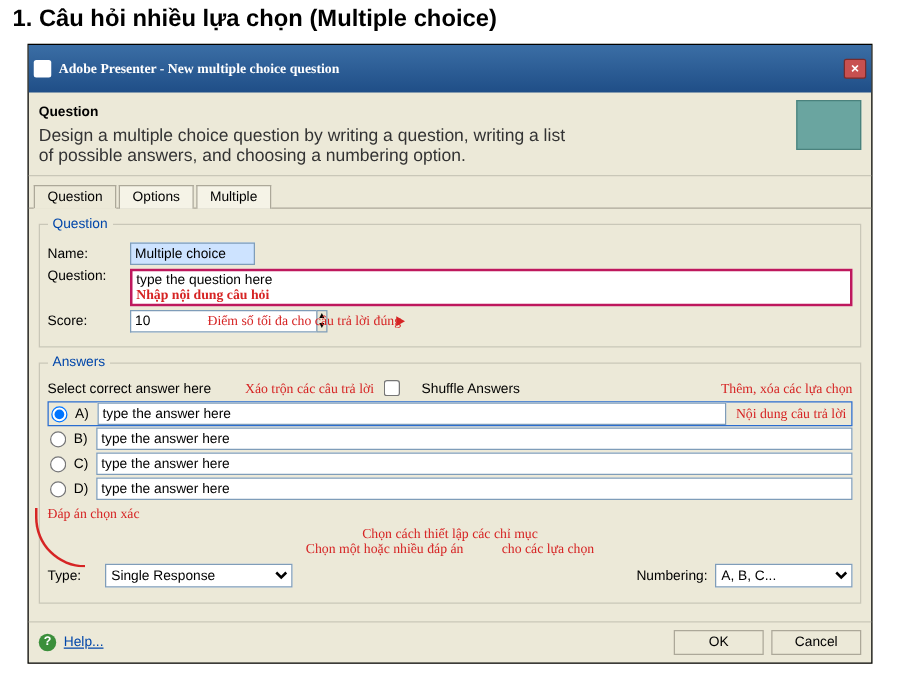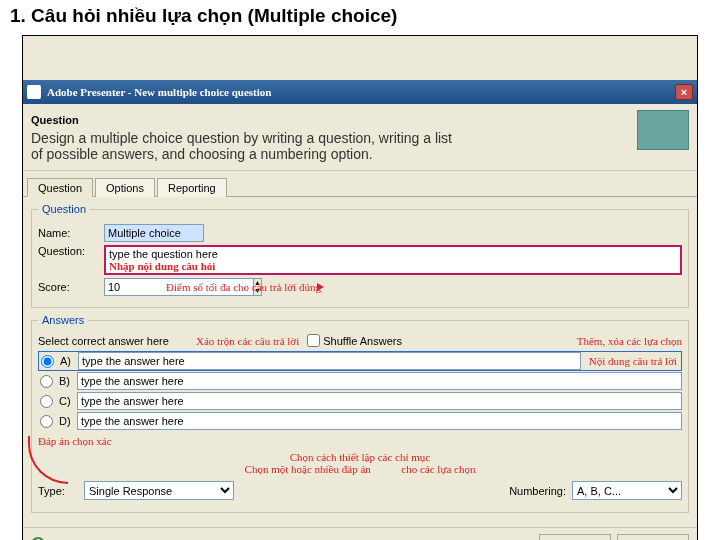--- a/index.html
+++ b/index.html
@@ -1,19 +1,19 @@
 <!DOCTYPE html>
 <html><head>
 <meta charset="utf-8">
 <style>
 * { box-sizing:border-box; margin:0; padding:0; font-family:Tahoma,Arial,sans-serif; }
 body { width:720px; height:540px; background:#fff; overflow:hidden; }
 .slide-title { font:bold 19px Arial; padding:5px 10px 2px; }
 .outer { margin:6px 22px; border:1px solid #000; background:#ece9d8; }
-.titlebar { height:24px; background:linear-gradient(#3b6ea5,#1f4e87); display:flex; align-items:center; padding:0 4px; gap:6px;margin-top:44px; }
+.titlebar { height:38px; background:linear-gradient(#3b6ea5,#1f4e87); display:flex; align-items:center; padding:0 4px; gap:6px; }
 .tb-icon { width:14px; height:14px; background:#fff; border-radius:2px; }
 .tb-text { color:#fff; font:bold 11px Tahoma; flex:1; }
 .tb-close { width:18px; height:16px; background:#c85050; border:1px solid #7a2a2a; color:#fff; font:bold 11px/14px Arial; text-align:center; border-radius:2px; }
 .hdr { padding:6px 8px 8px; border-bottom:1px solid #c9c7b8; display:flex; gap:8px; }
 .hdr-txt { flex:1; }
 .hdr-txt b { font-size:11px; }
 .hdr-txt p { font-size:14px; color:#333; margin-top:2px; max-width:430px; }
 .hdr-ic { width:52px; height:40px; background:#6aa5a0; border:1px solid #4a827d; }
 .tabs { display:flex; padding:6px 4px 0; gap:2px; font-size:11px; border-bottom:1px solid #aca899; }
 .tab { padding:3px 10px 2px; border:1px solid #aca899; border-bottom:none; background:#f5f3e7; position:relative; top:1px; }
@@ -64,21 +64,21 @@
     <div class="hdr-txt">
       <b>Question</b>
       <p>Design a multiple choice question by writing a question, writing a list of possible answers, and choosing a numbering option.</p>
     </div>
     <div class="hdr-ic"></div>
   </div>
 
   <div class="tabs">
     <div class="tab act">Question</div>
     <div class="tab">Options</div>
-    <div class="tab">Reporting</div>
+    <div class="tab">Multiple</div>
   </div>
 
   <div class="pane">
 
     <fieldset>
       <legend>Question</legend>
       <div class="row">
         <span class="lbl">Name:</span>
         <input type="text" style="width: 100px; background: rgb(205, 227, 255);" value="Multiple choice">
       </div>
@@ -99,21 +99,21 @@
         <span class="arrow" style="position:relative;width:0"></span>
       </div>
     </fieldset>
 
     <fieldset style="position:relative">
       <legend>Answers</legend>
 
       <div class="ans-top">
         <span style="flex:0 0 150px">Select correct answer here</span>
         <span class="ann" style="font-weight:normal">Xáo trộn các câu trả lời</span>
-        <label style="display:flex;align-items:center;gap:3px">
+        <label style="display:flex;align-items:center;gap:17px">
           <input type="checkbox" style="">
           <span>Shuffle Answers</span>
         </label>
         <span style="flex:1"></span>
         <span class="ann" style="font-weight:normal">Thêm, xóa các lựa chọn</span>
       </div>
 
       <div class="ans-list">
         <div class="ans-col">
           <div class="ans-row sel">

